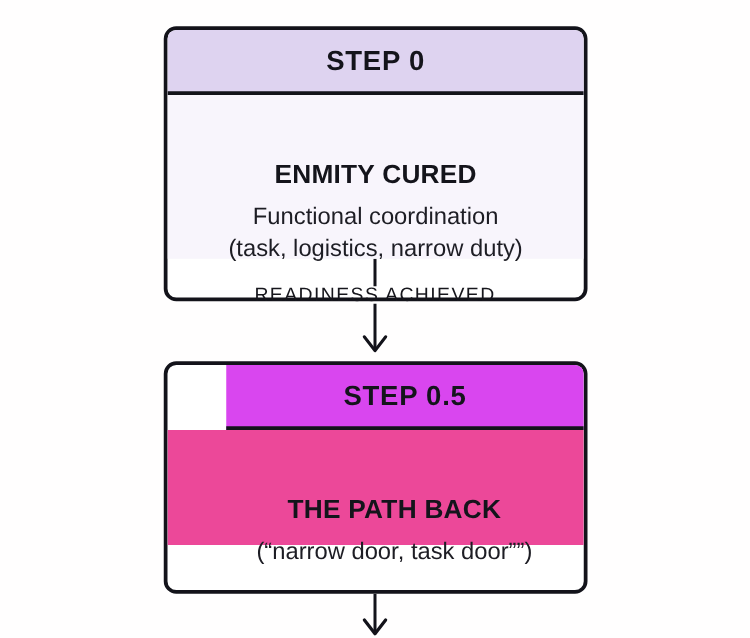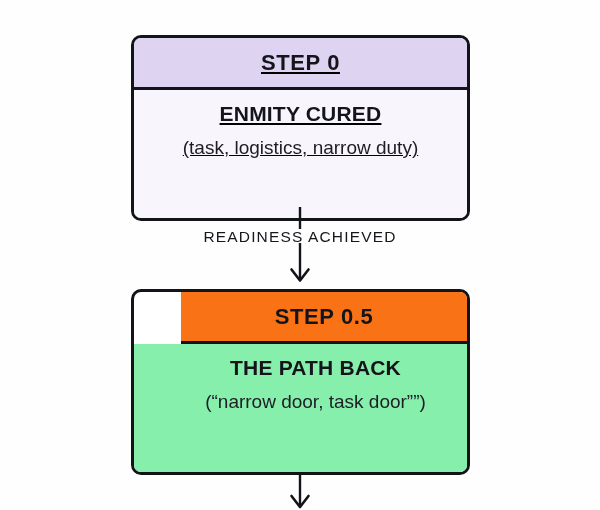--- a/index.html
+++ b/index.html
@@ -56,50 +56,50 @@
     text-align: center;
   }
 
   .node-title {
     font-size: 21px;
     font-weight: bold;
     letter-spacing: 0.2px;
     color: #14141b;
     line-height: 1.1;
     margin-bottom: 10px;
+    margin-top: 40px;
   }
 
   .node-desc {
     font-size: 19px;
     color: #1d1d24;
     line-height: 1.34;
     font-weight: 400;
   }
 
   .node-desc-line {
     display: block;
     white-space: nowrap;
   }
 
   
   #node-step-0 {
-    top: 35px;
-    height: 186px;
-    text-decoration: underline;
+    top: 21px;
+    height: 220px;
   }
   #node-step-0 .node-header { background: #ded3f0; }
   #node-step-0 .node-body   { background: #f8f5fc; height: 131px; }
 
   
   #node-step-05 {
     top: 289px;
     height: 186px;
   }
-  #node-step-05 .node-header { background: #f97316; margin-left: 47px; }
-  #node-step-05 .node-body   { background: #86efac; height: 131px; padding-left: 44px; }
+  #node-step-05 .node-header { background: #d946ef; margin-left: 47px; }
+  #node-step-05 .node-body   { background: #ec4899; height: 92px; padding-left: 44px; }
 
   
   .connector {
     position: absolute;
     left: 0;
     width: 600px;
   }
   .connector svg { display: block; }
 
   #connector-1 { top: 207px; height: 82px; }
@@ -123,20 +123,21 @@
 
 <div id="diagram">
 
   <div class="node" id="node-step-0">
     <div class="node-header">
       <span class="node-header-text">STEP 0</span>
     </div>
     <div class="node-body">
       <div class="node-title">ENMITY CURED</div>
       <div class="node-desc">
+        <span class="node-desc-line">Functional coordination</span>
         <span class="node-desc-line">(task, logistics, narrow duty)</span>
       </div>
     </div>
   </div>
 
   <div class="connector" id="connector-1">
     <svg width="600" height="82" viewBox="0 0 600 82">
       <line x1="300" y1="0" x2="300" y2="22" stroke="#13131a" stroke-width="2.4"></line>
       <line x1="300" y1="36" x2="300" y2="72" stroke="#13131a" stroke-width="2.4"></line>
       <path d="M 291.5 62.5 L 300 73.5 L 308.5 62.5" fill="none" stroke="#13131a" stroke-width="2.6" stroke-linecap="round" stroke-linejoin="round"></path>

